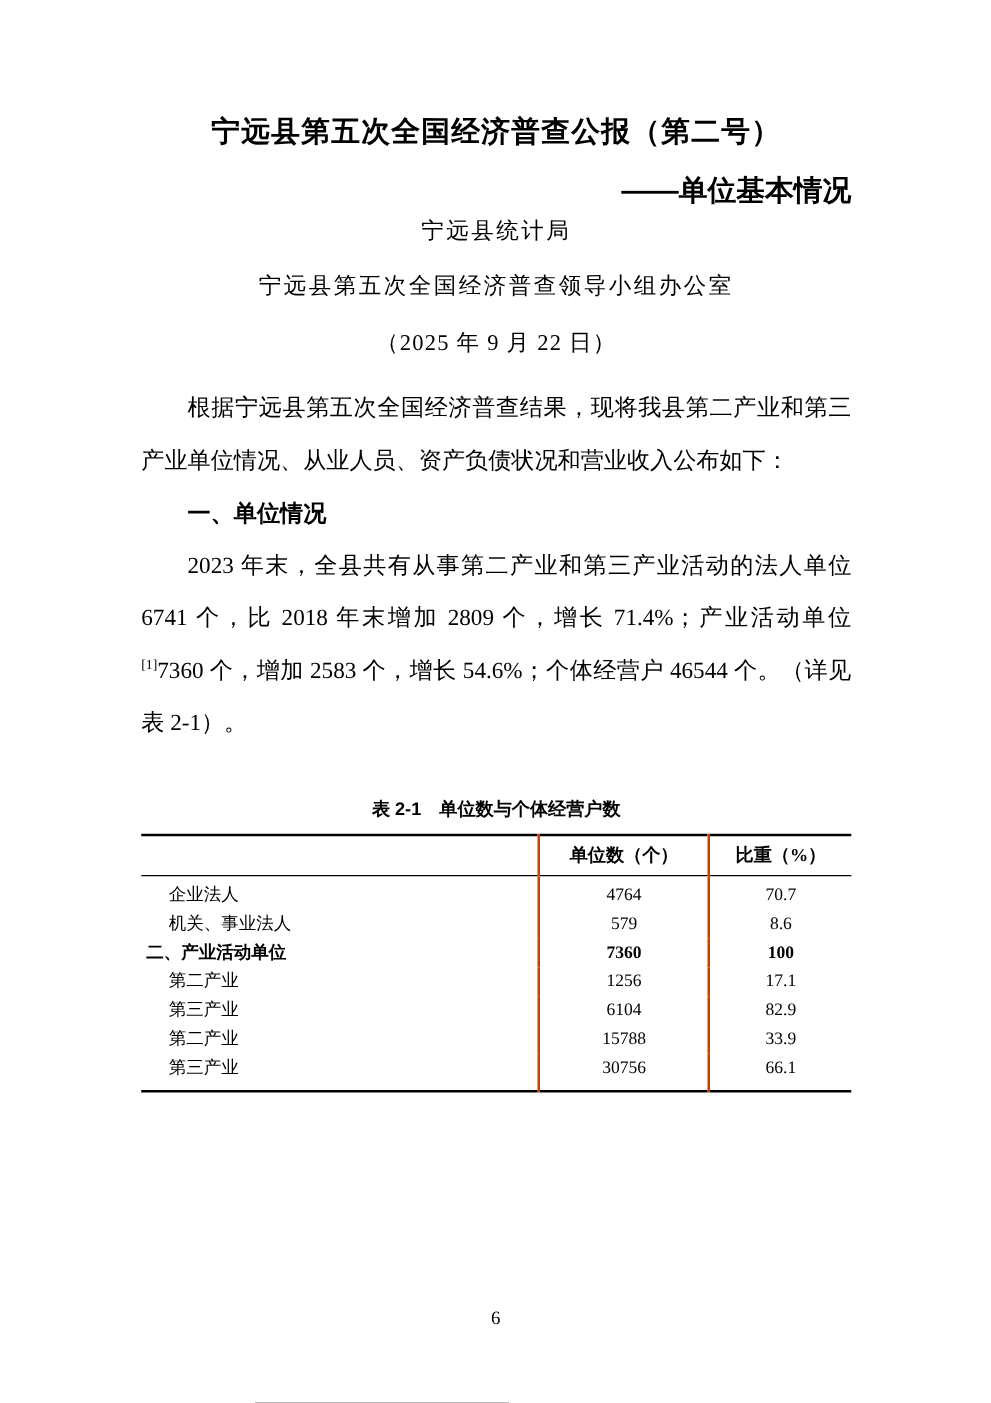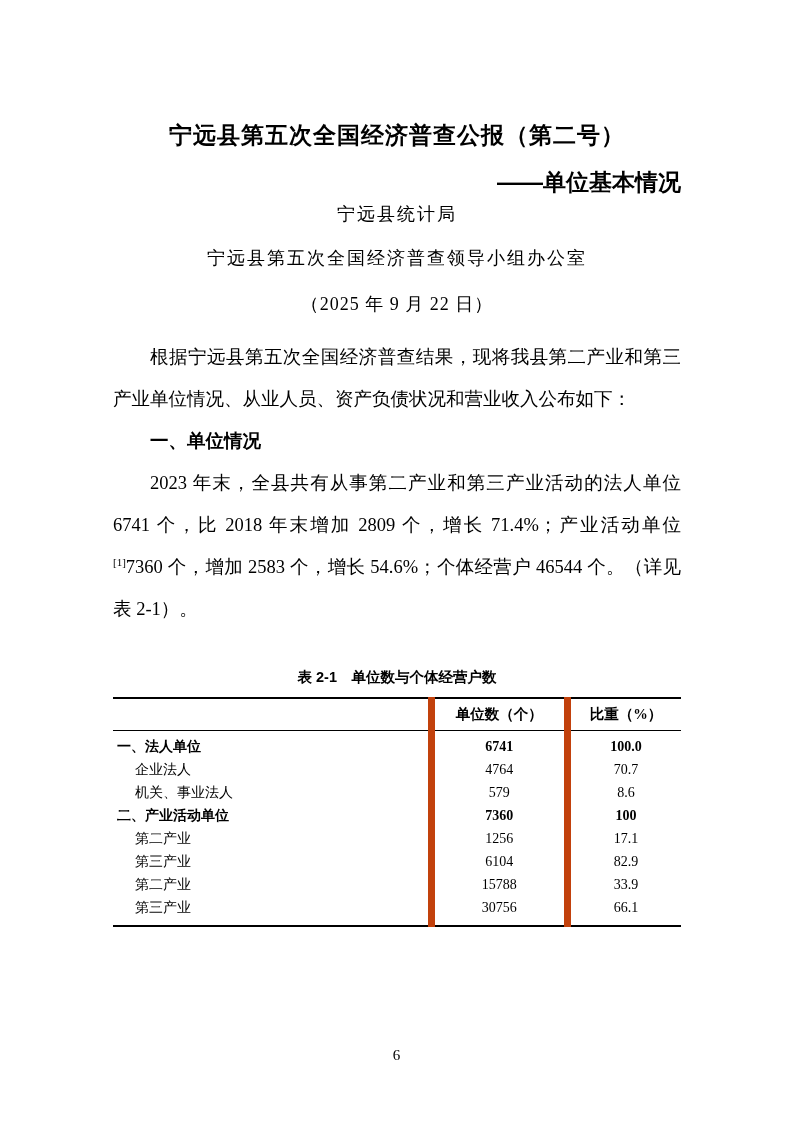--- a/index.html
+++ b/index.html
@@ -8,21 +8,21 @@
     width: 793px;
     height: 1122px;
     background: #ffffff;
     margin: 0 auto;
     position: relative;
     color: #000;
     font-family: "Liberation Serif", "DejaVu Serif", serif;
     overflow: hidden;
   }
   .content {
-    padding: 120px 112px 0 113px; 
+    padding: 90px 112px 0 113px; 
   }
   .doc-title {
     font-family: "Liberation Sans", "DejaVu Sans", sans-serif;
     font-weight: bold;
     font-size: 23px;
     text-align: center;
     letter-spacing: 1px;
     margin-bottom: 16px;
   }
   .doc-subtitle {
@@ -83,21 +83,21 @@
     font-family: "Liberation Serif", "DejaVu Serif", serif;
     font-weight: bold;
     font-size: 14.5px;
     text-align: center;
     height: 32px;
     border-bottom: 1.5px solid #000;
     vertical-align: middle;
   }
   table.stat-table th + th,
   table.stat-table td + td {
-    border-left: 7px solid #c2410c;
+    border-left: 2px solid #c2410c;
     margin-left: 30px;
   }
   table.stat-table tbody td {
     height: 23px;
     line-height: 23px;
     vertical-align: middle;
     padding: 0;
   }
   table.stat-table tbody td.col-label {
     text-align: left;
@@ -151,25 +151,20 @@
           <col class="c3">
       </colgroup>
       <thead>
         <tr>
           <th></th>
           <th>单位数（个）</th>
           <th>比重（%）</th>
         </tr>
       </thead>
       <tbody>
-          <tr class="bold-row">
-            <td class="col-label">一、法人单位</td>
-            <td class="col-num">6741</td>
-            <td class="col-num">100.0</td>
-          </tr>
           <tr>
             <td class="col-label indent">企业法人</td>
             <td class="col-num">4764</td>
             <td class="col-num">70.7</td>
           </tr>
           <tr>
             <td class="col-label indent">机关、事业法人</td>
             <td class="col-num">579</td>
             <td class="col-num">8.6</td>
           </tr>

